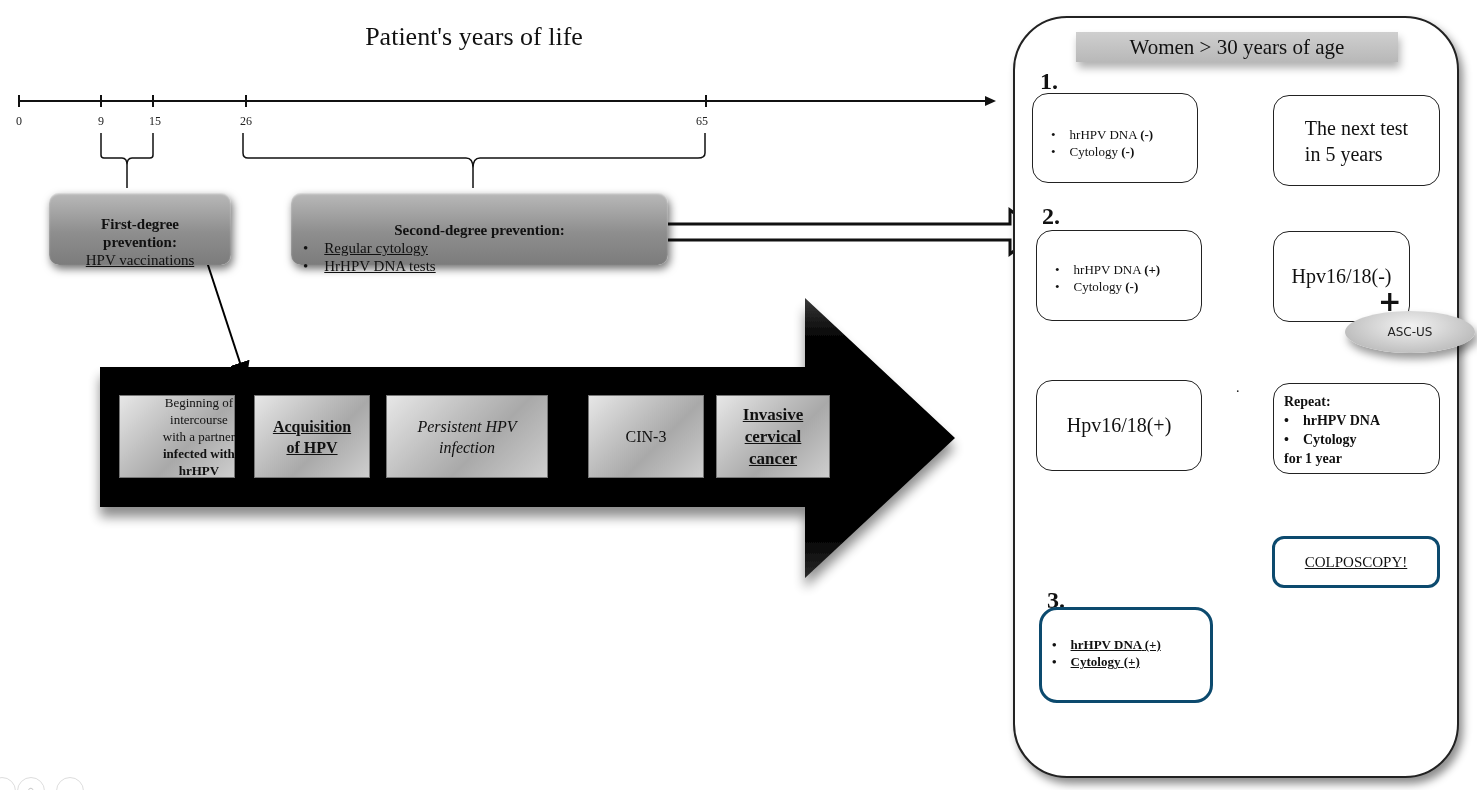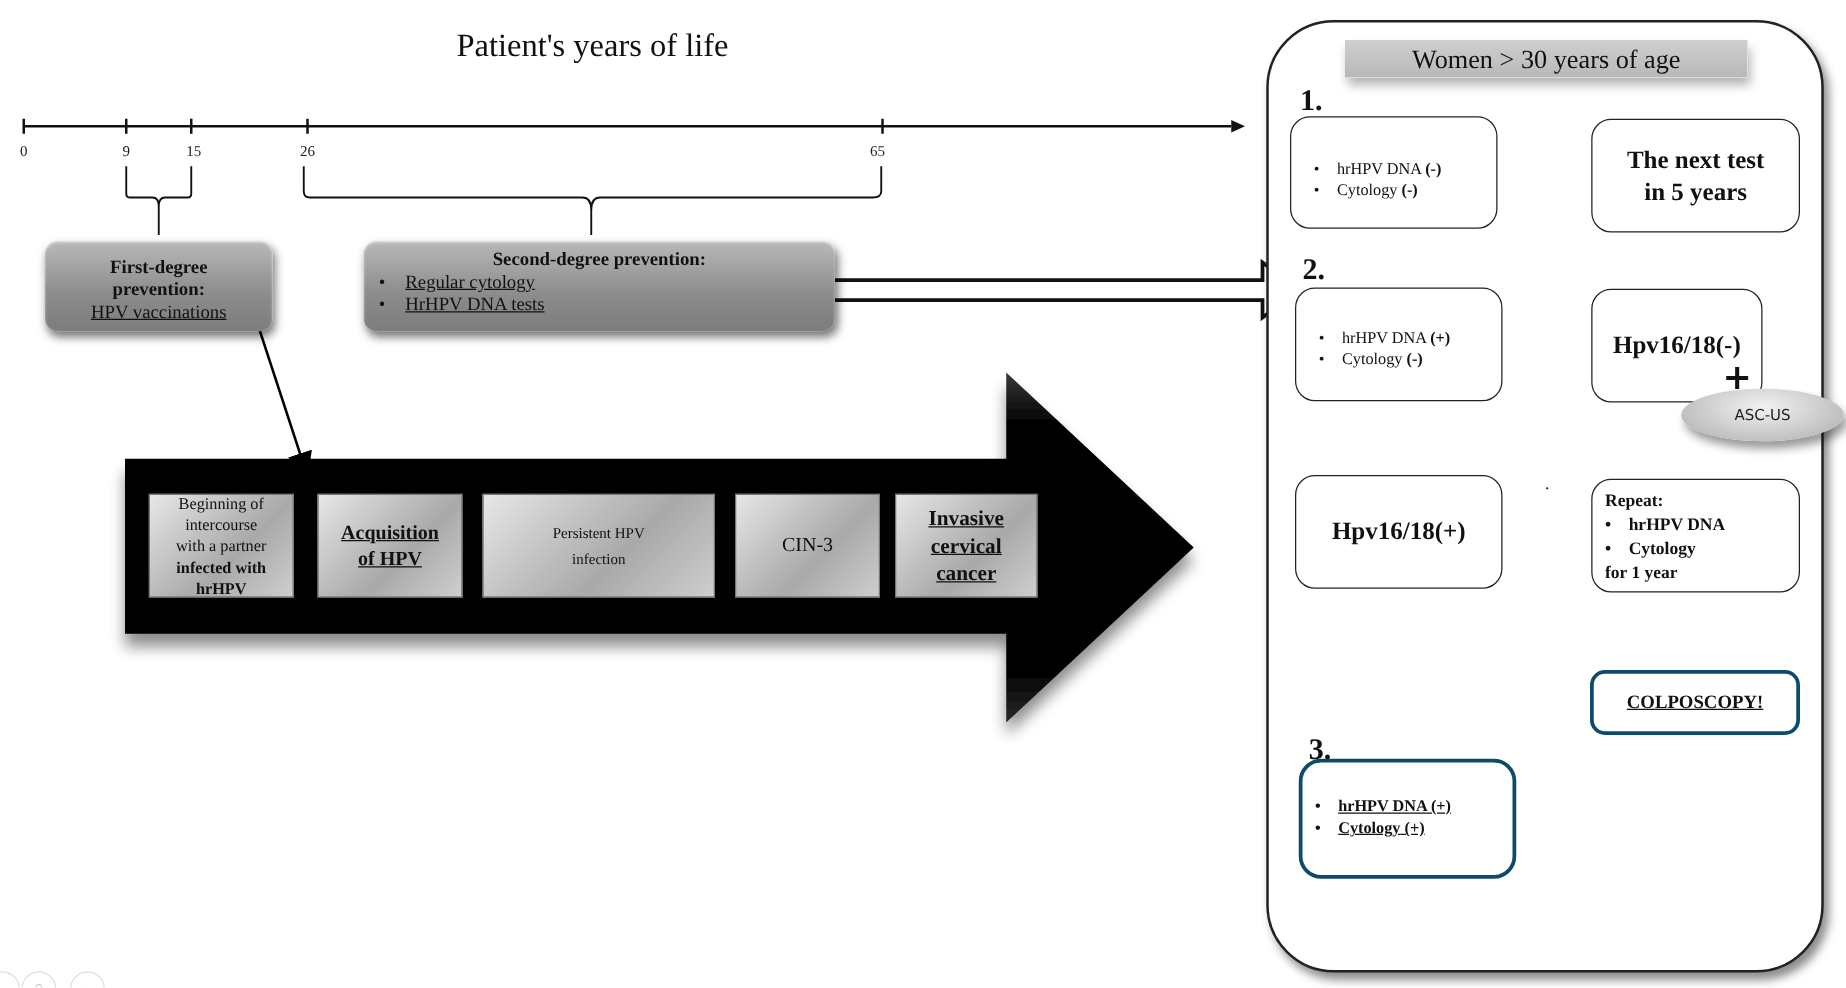--- a/index.html
+++ b/index.html
@@ -18,26 +18,26 @@
   }
   .tick-label { font-size: 12px; color: #222; transform: translateX(-50%); top: 114px; }
 
   .gray-box {
     background: linear-gradient(#b9b9b9, #8e8e8e 55%, #7c7c7c);
     border-radius: 10px;
     box-shadow: 2px 4px 8px rgba(0,0,0,0.55), inset 0 1px 2px rgba(255,255,255,0.6);
     color: #111;
   }
   .first-box {
-    left: 36px; top: 193px; width: 182px; height: 72px;
-    text-align: center; font-size: 15px; line-height: 18px; padding-top: 12px; box-sizing: border-box;
+    left: 49px; top: 193px; width: 182px; height: 72px;
+    text-align: center; font-size: 15px; line-height: 18px; padding-top: 22px; box-sizing: border-box;
   }
   .second-box {
     left: 291px; top: 193px; width: 377px; height: 72px;
-    font-size: 15px; line-height: 18px; padding: 6px 12px 0 12px; box-sizing: border-box;
+    font-size: 15px; line-height: 18px; padding: 28px 12px 0 12px; box-sizing: border-box;
   }
   .second-box .heading { text-align: center; font-weight: bold; }
   .bul { display: flex; gap: 16px; }
   .u { text-decoration: underline; }
   .b { font-weight: bold; }
 
   .stage {
     background: linear-gradient(135deg, #e8e8e8 0%, #bdbdbd 40%, #a9a9a9 60%, #cfcfcf 100%);
     box-shadow: inset 0 0 0 1px #777;
     display: flex; align-items: center; justify-content: center; text-align: center;
@@ -56,21 +56,21 @@
     box-shadow: 2px 6px 8px rgba(0,0,0,0.3);
     text-align: center; font-size: 21px; line-height: 30px; color: #111;
   }
   .num { font-size: 24px; font-weight: bold; }
   .rbox {
     border: 1.5px solid #222; border-radius: 16px; background: #fff;
     box-sizing: border-box;
   }
   .small-list { font-size: 13px; line-height: 17px; }
   .small-list .bul { gap: 14px; }
-  .big { font-weight: bold; font-size: 20px; text-align: center; display: flex; align-items: center; justify-content: center; }
+  .big { font-weight: normal; font-size: 20px; display: flex; align-items: center; justify-content: center; }
   .thick { border: 3px solid #0c4a6e; border-radius: 18px; }
 
   .ascus {
     left: 1345px; top: 311px; width: 130px; height: 42px;
     background: radial-gradient(ellipse at 50% 35%, #f2f2f2, #bdbdbd 75%);
     border-radius: 50%;
     box-shadow: 3px 6px 8px rgba(0,0,0,0.4);
     font-family: "DejaVu Sans", sans-serif; font-size: 12px; color: #222;
     display: flex; align-items: center; justify-content: center;
   }
@@ -157,36 +157,36 @@
   <div class="bul">
     <span>•</span>
     <span class="u">Regular cytology</span>
   </div>
   <div class="bul">
     <span>•</span>
     <span class="u">HrHPV DNA tests</span>
   </div>
 </div>
 
-<div class="abs stage" style="left:119px; top:395px; width:116px; height:83px; font-size:13px; line-height:17px;">
+<div class="abs stage" style="left:119px; top:395px; width:116px; height:83px; font-size:13px; line-height:17px;justify-content:flex-end;">
   <div>
     <div>Beginning of</div>
     <div>intercourse</div>
     <div>with a partner</div>
     <div class="b">infected with</div>
     <div class="b">hrHPV</div>
   </div>
 </div>
 <div class="abs stage" style="left:254px; top:395px; width:116px; height:83px; font-size:16px; line-height:21px;">
   <div class="b u">
     <div>Acquisition</div>
     <div>of HPV</div>
   </div>
 </div>
-<div class="abs stage" style="left:386px; top:395px; width:186px; height:83px; font-size:12px; line-height:21px;">
+<div class="abs stage" style="left:386px; top:395px; width:162px; height:83px; font-size:16px; line-height:21px;font-style:italic;">
   <div>
     <div>Persistent HPV</div>
     <div>infection</div>
   </div>
 </div>
 <div class="abs stage" style="left:588px; top:395px; width:116px; height:83px; font-size:16px;">
   <div>CIN-3</div>
 </div>
 <div class="abs stage" style="left:716px; top:395px; width:114px; height:83px; font-size:17px; line-height:22px;">
   <div class="b u">

